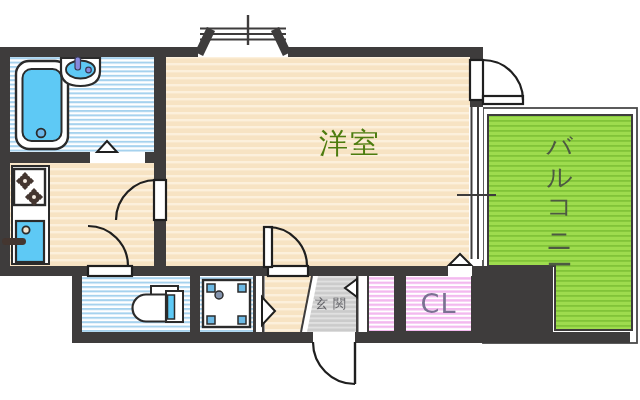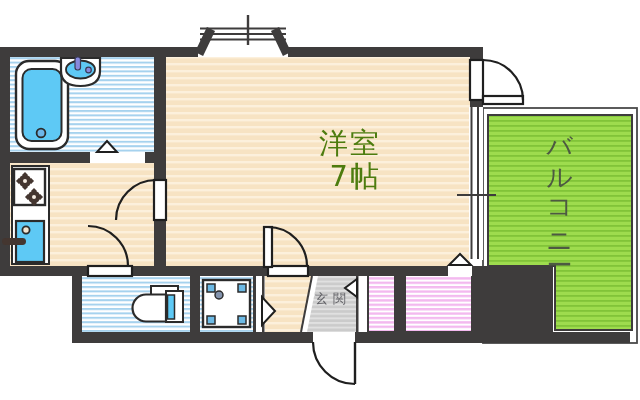--- a/index.html
+++ b/index.html
@@ -5,21 +5,21 @@
   html,body{margin:0;padding:0;background:#ffffff;}
   #stage{position:relative;width:640px;height:400px;background:#fff;overflow:hidden;
          font-family:"DejaVu Sans","Liberation Sans",sans-serif;}
   #plan-svg{position:absolute;left:0;top:0;}
   .lbl{position:absolute;pointer-events:none;}
   #main-room-label{left:241px;top:119px;width:140px;text-align:right;
     font-size:29px;line-height:33px;color:#4d7c0f;letter-spacing:2px;margin-top:8px;}
   #balcony-label{left:543px;top:117px;height:165px;
     writing-mode:vertical-rl;text-orientation:mixed;
     font-size:26px;letter-spacing:4px;color:#4d5942;}
-  #entrance-label{left:306px;top:276px;width:54px;height:46px;display:flex;
+  #entrance-label{left:306px;top:276px;width:54px;height:56px;display:flex;
     align-items:center;justify-content:center;font-size:13px;letter-spacing:5px;
     color:#5f5f64;}
   #shoebox-label{left:366px;top:274px;width:30px;height:58px;display:flex;
     align-items:center;justify-content:center;font-size:13px;color:#8e84a0;}
   #closet-label{left:405px;top:274px;width:67px;height:58px;display:flex;
     align-items:center;justify-content:center;font-size:27px;letter-spacing:1px;
     color:#7b7292;}
 </style>
 </head>
 <body>
@@ -175,17 +175,17 @@
     <rect x="207" y="284" width="8" height="8" fill="#6cb9e4" stroke="#2b2b2b" stroke-width="1.5"></rect>
     <rect x="238" y="284" width="8" height="8" fill="#6cb9e4" stroke="#2b2b2b" stroke-width="1.5"></rect>
     <rect x="207" y="316" width="8" height="8" fill="#6cb9e4" stroke="#2b2b2b" stroke-width="1.5"></rect>
     <rect x="238" y="316" width="8" height="8" fill="#6cb9e4" stroke="#2b2b2b" stroke-width="1.5"></rect>
     <circle cx="219" cy="295" r="4" fill="#8393ad" stroke="#2b2b2b" stroke-width="1.5"></circle>
   </g>
 </svg>
 
 <div class="lbl" id="main-room-label">
   <div>洋室</div>
-  <div>7帖</div>
 </div>
 <div class="lbl" id="balcony-label">バルコニー</div>
 <div class="lbl" id="entrance-label">玄関</div>
+<div class="lbl" id="closet-label">CL</div>
 </div>
 
 </body></html>

